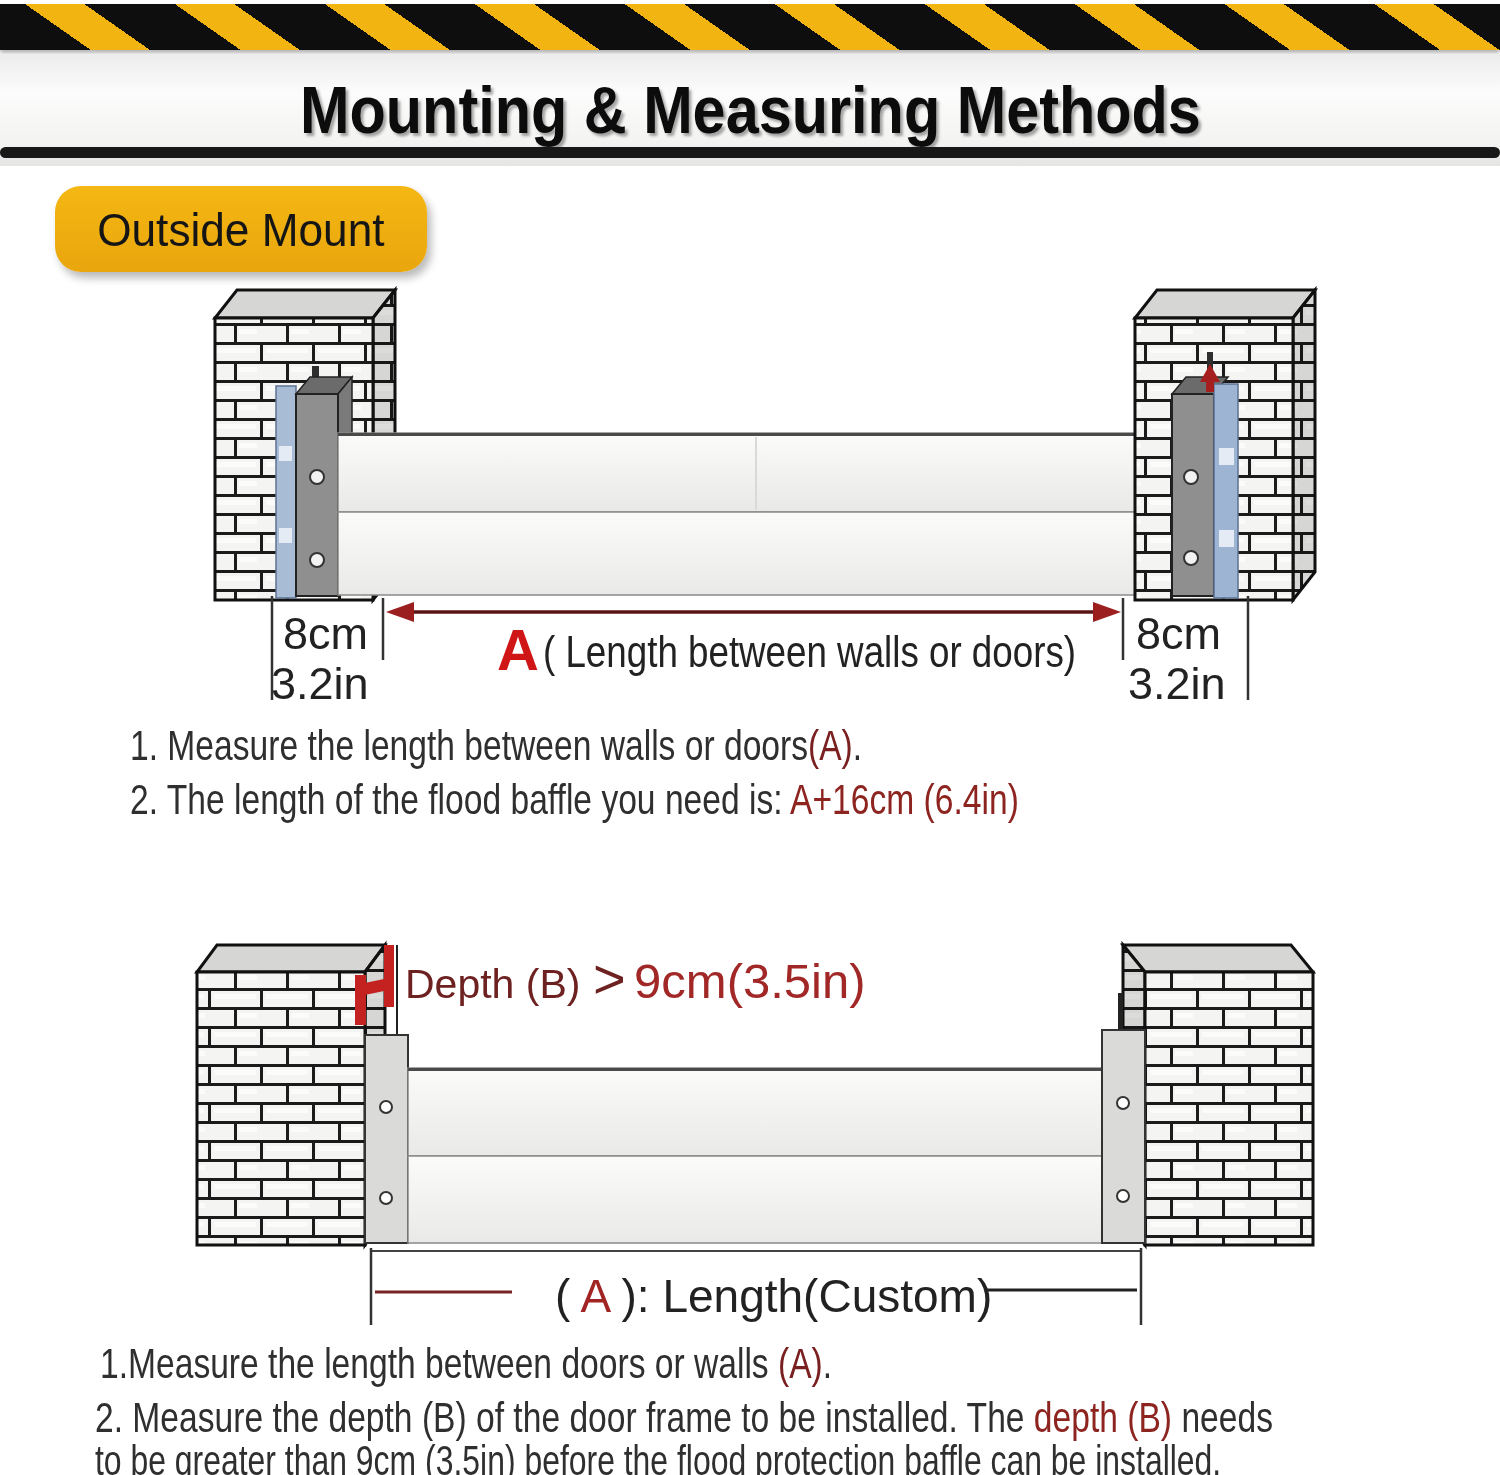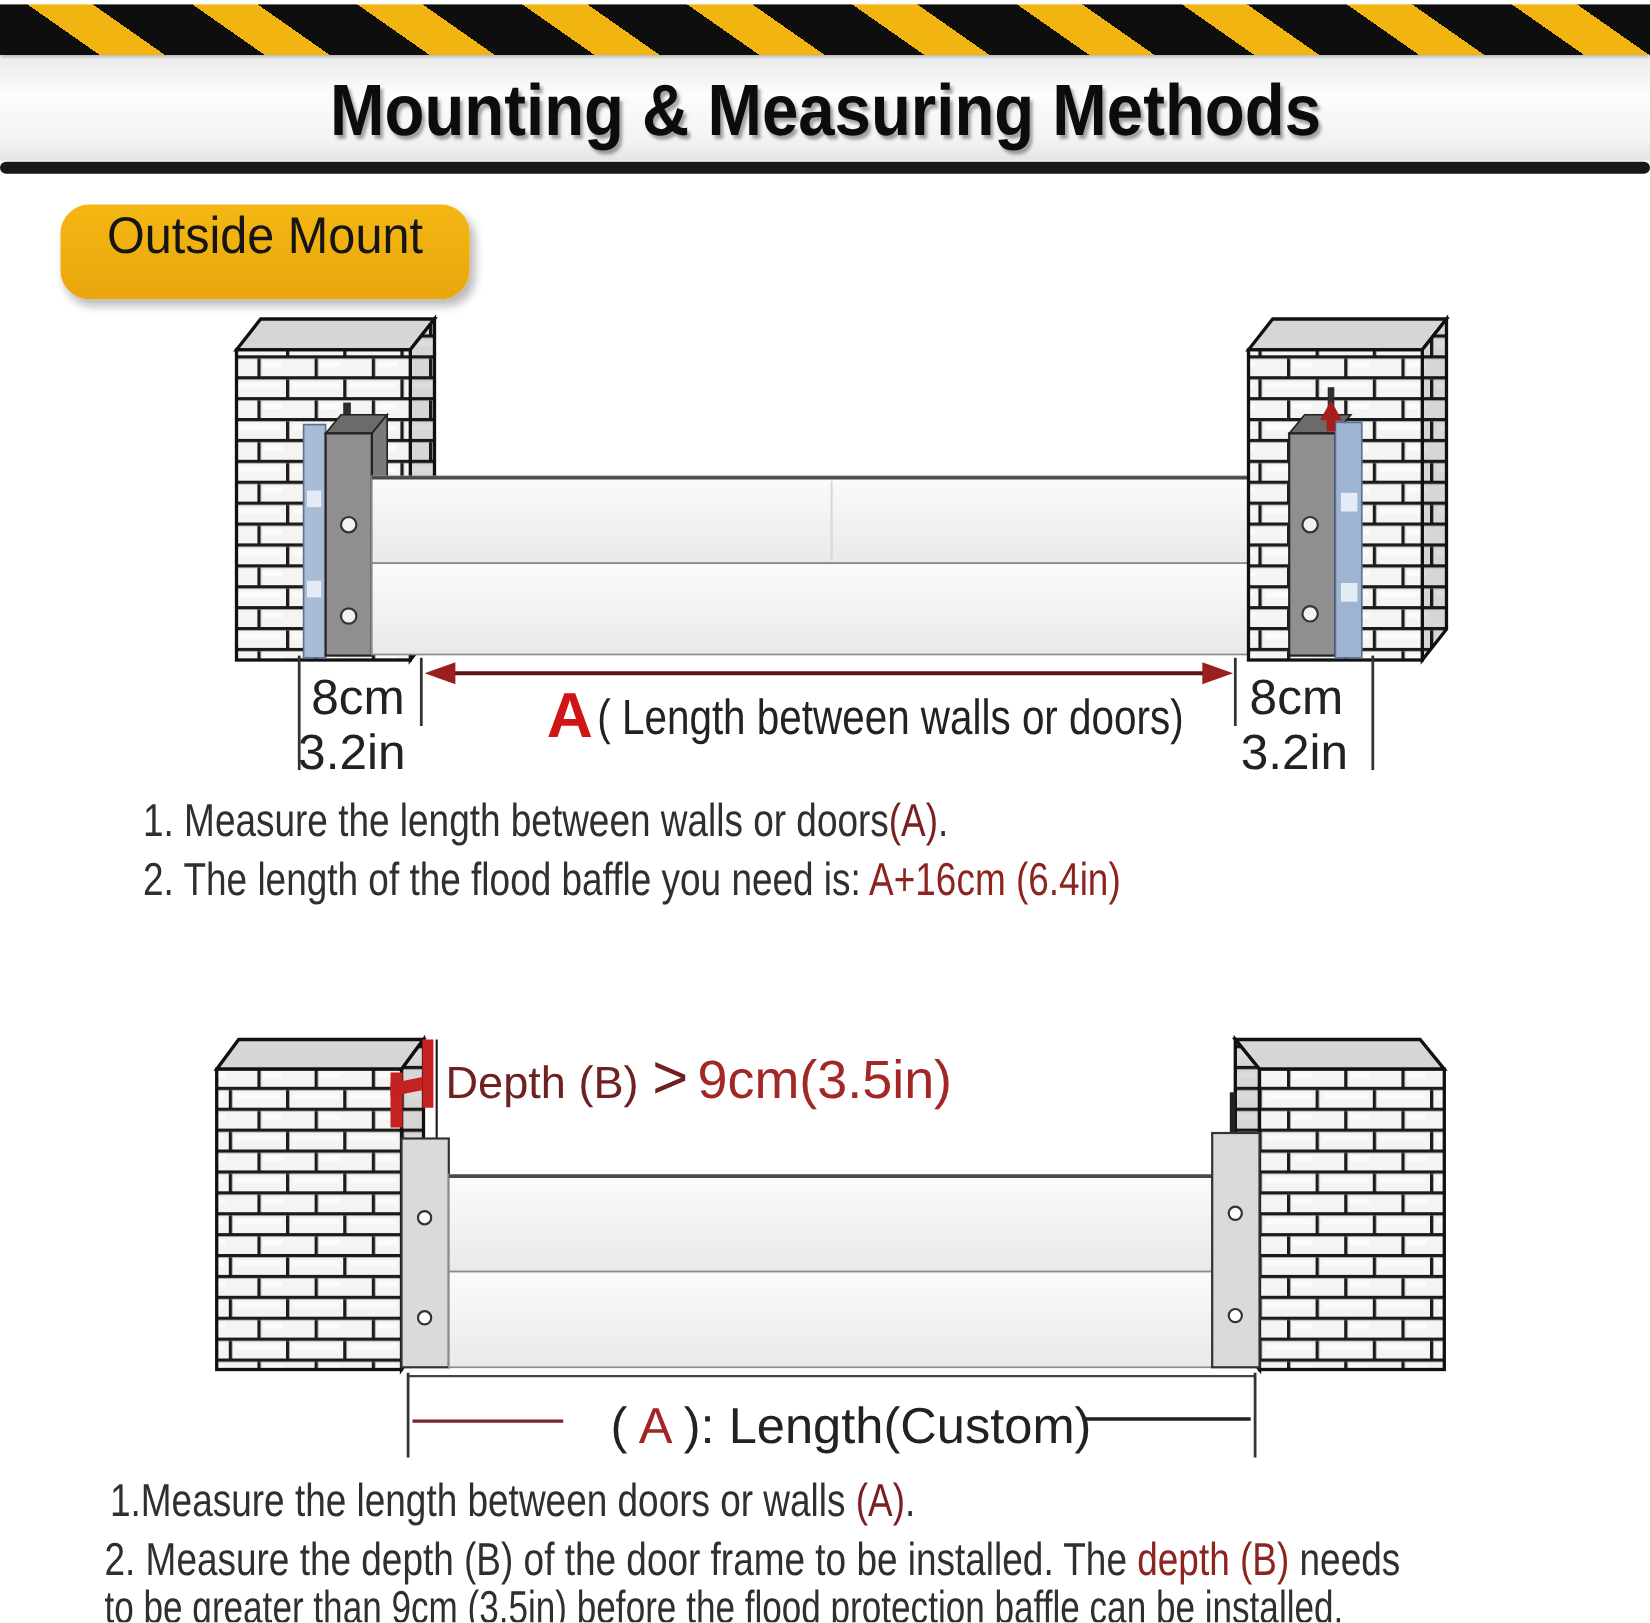--- a/index.html
+++ b/index.html
@@ -3,30 +3,30 @@
 <meta charset="utf-8">
 <style>
   html,body{margin:0;padding:0;background:#fff;}
   .page{position:relative;width:1500px;height:1475px;background:#ffffff;overflow:hidden;
         font-family:"Liberation Sans",sans-serif;}
 
   
   .tape{position:absolute;left:0;top:4px;width:100%;height:46px;
         background:repeating-linear-gradient(35deg,#0e0e0e 0 52px,#f2b411 52px 86px);
         box-shadow:0 3px 4px rgba(0,0,0,.3);}
-  .title-band{position:absolute;left:0;top:54px;width:100%;height:92px;
+  .title-band{position:absolute;left:0;top:54px;width:100%;height:112px;
         display:flex;align-items:center;justify-content:center;
         background:linear-gradient(180deg,#ececec,#fcfcfc 35%,#f3f3f1 80%,#e4e4e2);}
   .title-band h1{margin:0;font-size:66px;font-weight:bold;color:#0c0c0c;
         transform:scaleX(.9);letter-spacing:0;white-space:nowrap;
         text-shadow:3px 3px 3px rgba(0,0,0,.35);}
   .hbar{position:absolute;left:0;top:147px;width:100%;height:11px;background:#181818;border-radius:6px;}
 
   
-  .badge{position:absolute;display:flex;justify-content:center;
+  .badge{position:absolute;display:flex;align-items:center;justify-content:center;
         background:linear-gradient(180deg,#f4b713,#e9a60d);border-radius:26px;
         box-shadow:4px 6px 9px rgba(0,0,0,.28);color:#151515;font-size:47px;white-space:nowrap;}
   .badge span{transform:scaleX(.94);}
   .outside-badge{left:55px;top:186px;width:372px;height:86px;}
   .inside-badge{left:75px;top:845px;width:352px;height:90px;}
 
   
   .diag{position:absolute;left:0;}
   .diag1{top:278px;}
   .diag2{top:938px;}

